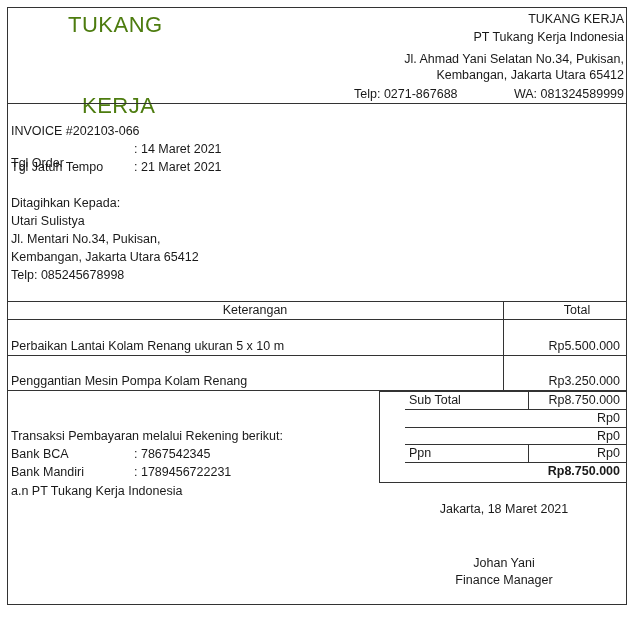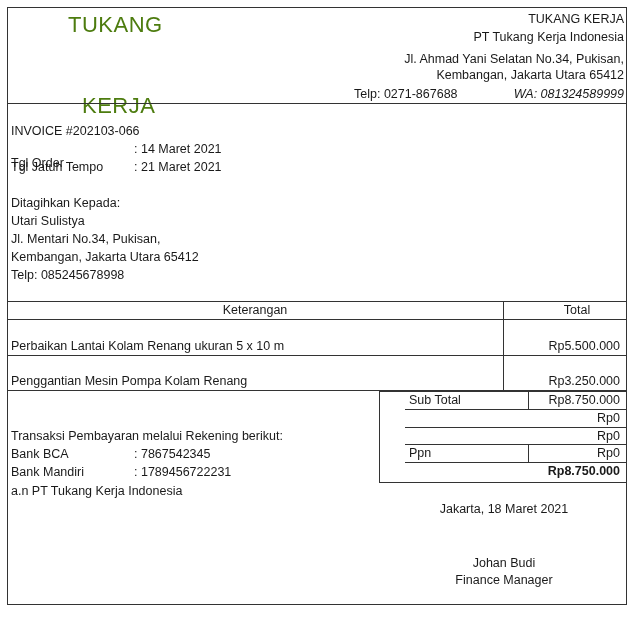--- a/index.html
+++ b/index.html
@@ -24,21 +24,21 @@
 <div class="frame"></div>
 
 <div class="abs logo" style="left:68px; top:12px;">TUKANG</div>
 <div class="abs logo" style="left:82px; top:69px;margin-top:24px;">KERJA</div>
 
 <div class="abs right" style="right:16px; top:12px;">TUKANG KERJA</div>
 <div class="abs right" style="right:16px; top:30px;">PT Tukang Kerja Indonesia</div>
 <div class="abs right" style="right:16px; top:52px;">Jl. Ahmad Yani Selatan No.34, Pukisan,</div>
 <div class="abs right" style="right:16px; top:68px;">Kembangan, Jakarta Utara 65412</div>
 <div class="abs" style="left:354px; top:87px;">Telp: 0271-867688</div>
-<div class="abs right" style="right:16px; top:87px;font-style:italic;">WA: 081324589999</div>
+<div class="abs right" style="right:16px; top:87px;">WA: 081324589999</div>
 
 <div class="hline" style="left:7px; width:620px; top:103px;"></div>
 
 <div class="abs" style="left:11px; top:124px;">INVOICE #202103-066</div>
 <div class="abs" style="left:11px; top:156px;">Tgl Order</div>
 <div class="abs" style="left:134px; top:142px;">: 14 Maret 2021</div>
 <div class="abs" style="left:11px; top:160px;">Tgl Jatuh Tempo</div>
 <div class="abs" style="left:134px; top:160px;">: 21 Maret 2021</div>
 
 <div class="abs" style="left:11px; top:196px;">Ditagihkan Kepada:</div>
@@ -82,14 +82,14 @@
 </div>
 
 <div class="abs" style="left:11px; top:429px;">Transaksi Pembayaran melalui Rekening berikut:</div>
 <div class="abs" style="left:11px; top:447px;">Bank BCA</div>
 <div class="abs" style="left:134px; top:447px;">: 7867542345</div>
 <div class="abs" style="left:11px; top:465px;">Bank Mandiri</div>
 <div class="abs" style="left:134px; top:465px;">: 1789456722231</div>
 <div class="abs" style="left:11px; top:484px;">a.n PT Tukang Kerja Indonesia</div>
 
 <div class="abs center" style="left:404px; width:200px; top:502px;">Jakarta, 18 Maret 2021</div>
-<div class="abs center" style="left:404px; width:200px; top:556px;">Johan Budi</div>
+<div class="abs center" style="left:404px; width:200px; top:556px;">Johan Yani</div>
 <div class="abs center" style="left:404px; width:200px; top:573px;">Finance Manager</div>
 
 </body></html>

